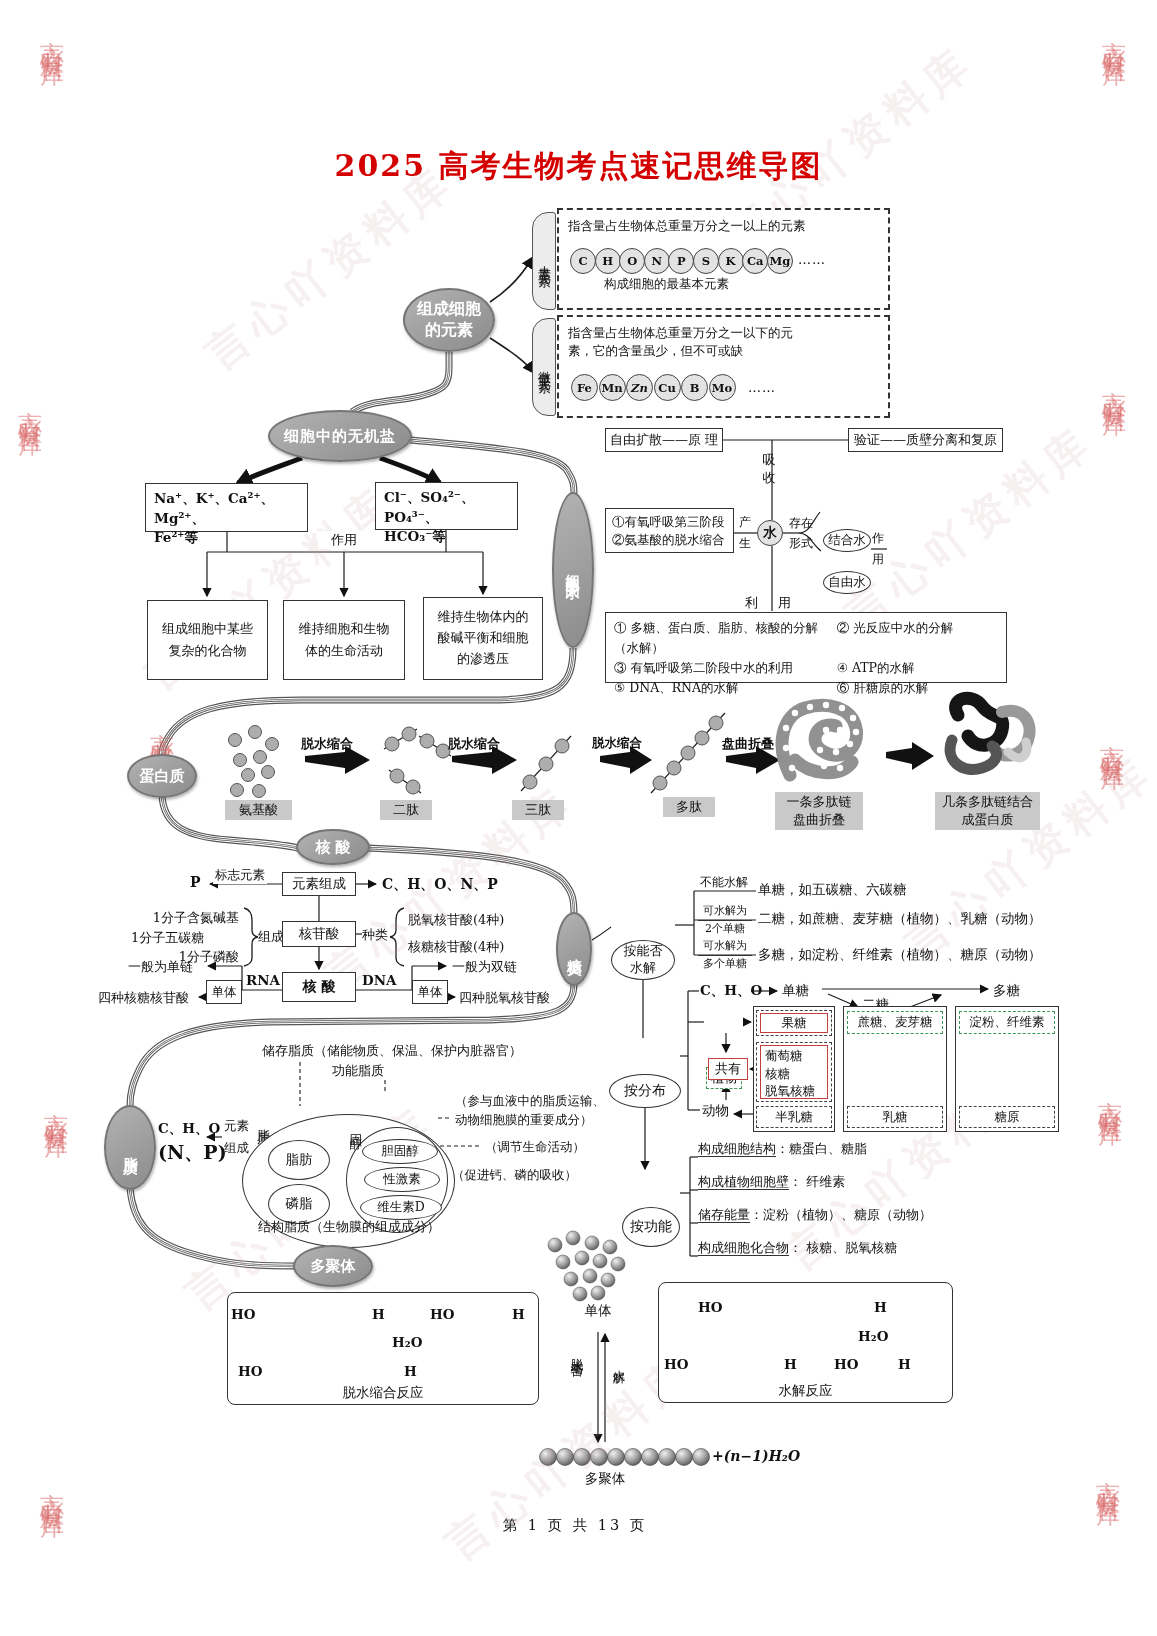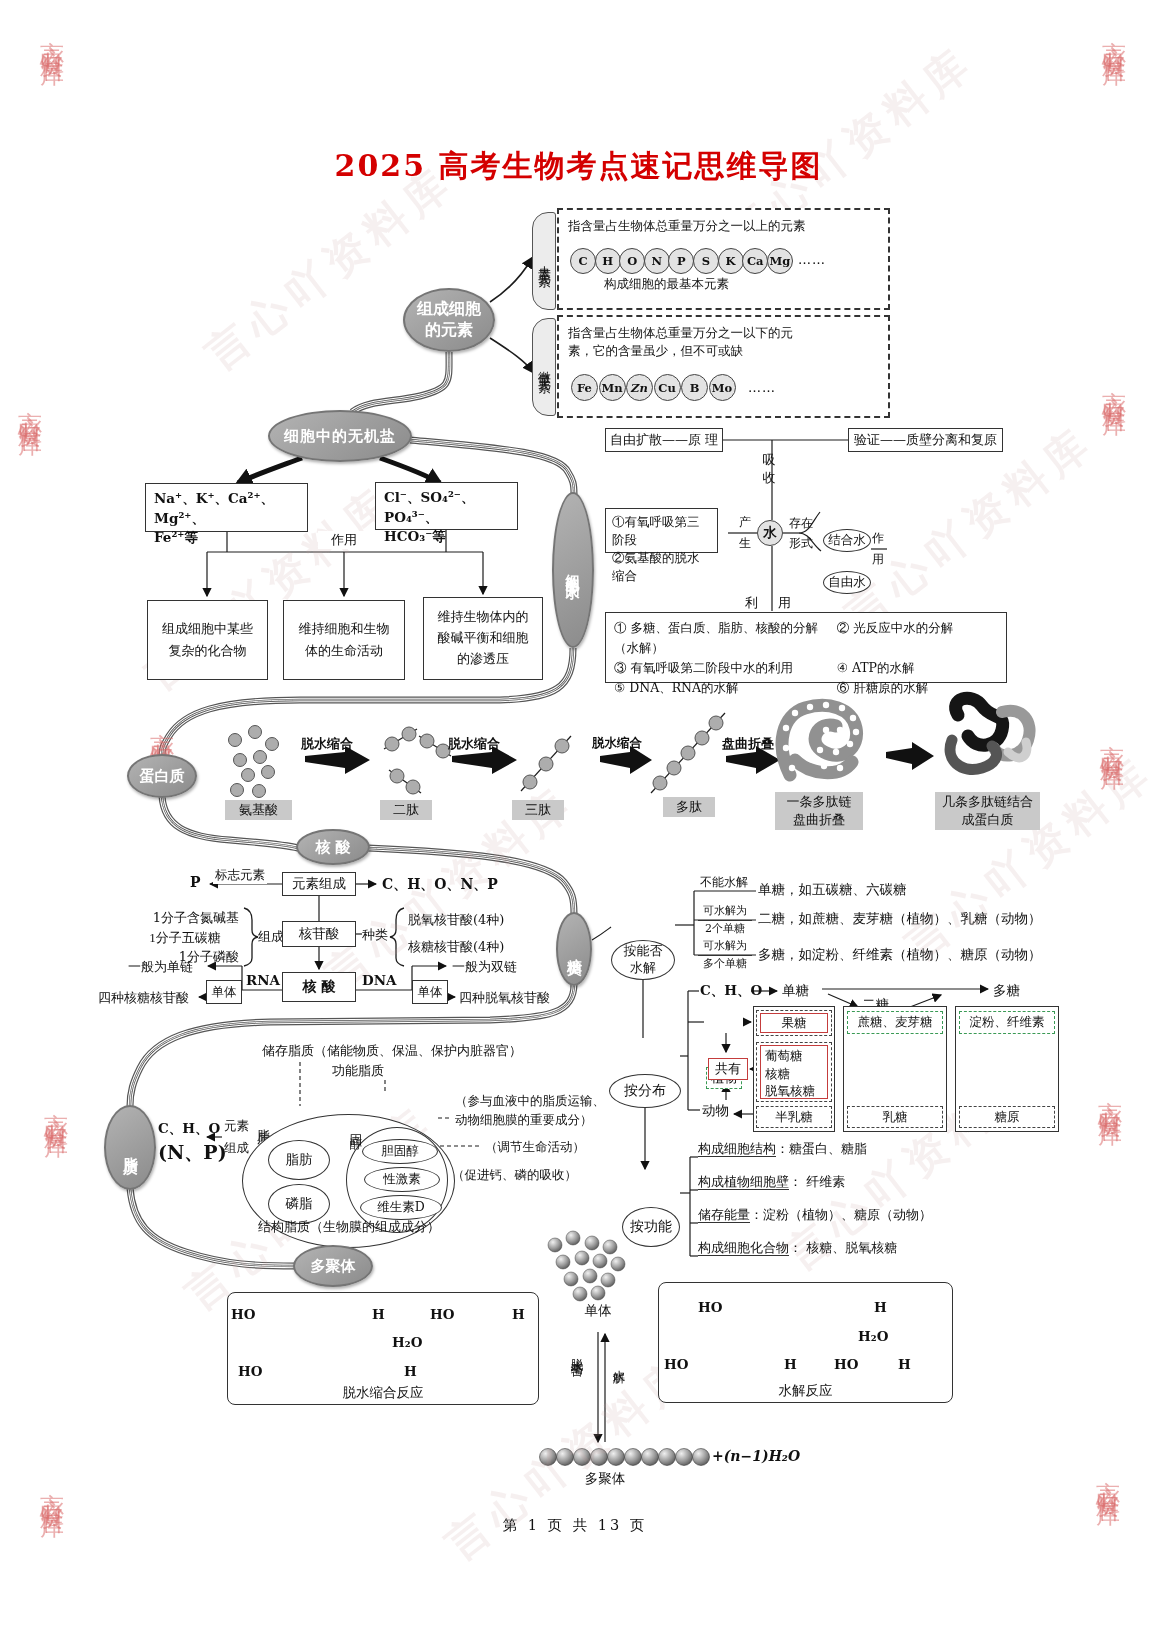--- a/index.html
+++ b/index.html
@@ -390,21 +390,21 @@
   <div class="abs box pre ctr" style="left:423px;top:597px;width:120px;height:83px;font-size:13px;line-height:1.6;">维持生物体内的
 酸碱平衡和细胞
 的渗透压</div>
 
   <div class="abs node ctr" style="left:552px;top:492px;width:42px;height:156px;">
     <span class="vtext" style="font-size:14px;">细胞中的水</span>
   </div>
   <div class="abs box ctr" style="left:605px;top:428px;width:118px;height:24px;font-size:13px;">自由扩散——原 理</div>
   <div class="abs box ctr" style="left:848px;top:428px;width:155px;height:24px;font-size:13px;">验证——质壁分离和复原</div>
   <div class="abs ctr" style="left:748px;top:451px;width:48px;font-size:13px;letter-spacing:6px;">吸 收</div>
-  <div class="abs box pre" style="left:605px;top:508px;width:113px;height:45px;font-size:12.5px;padding:4px 6px;line-height:1.45;">①有氧呼吸第三阶段
+  <div class="abs box pre" style="left:605px;top:508px;width:129px;height:45px;font-size:12.5px;padding:4px 6px;line-height:1.45;">①有氧呼吸第三阶段
 ②氨基酸的脱水缩合</div>
   <div class="abs pre ctr" style="left:736px;top:512px;width:18px;font-size:12px;line-height:1.75;">产
 生</div>
   <div class="abs elc ctr" style="left:757px;top:520px;width:26px;height:26px;font-size:13.5px;">水</div>
   <div class="abs pre ctr" style="left:786px;top:513px;width:30px;font-size:12px;line-height:1.7;">存在
 形式</div>
   <div class="abs oval ctr" style="left:823px;top:495px;width:48px;height:23px;font-size:12.5px;">结合水</div>
   <div class="abs oval ctr" style="left:823px;top:537px;width:48px;height:23px;font-size:12.5px;">自由水</div>
   <div class="abs pre ctr" style="left:870px;top:528px;width:16px;font-size:12px;line-height:1.75;">作
 用</div>
@@ -433,21 +433,21 @@
 盘曲折叠</div>
   <div class="abs lab pre ctr" style="left:935px;top:792px;width:105px;height:38px;font-size:13px;line-height:1.4;">几条多肽链结合
 成蛋白质</div>
 
   <div class="abs node ctr" style="left:296px;top:829px;width:74px;height:36px;font-size:15px;">核 酸</div>
   <div class="abs" style="left:190px;top:874px;font-size:14px;font-weight:bold;">P</div>
   <div class="abs" style="left:213px;top:867px;font-size:12.5px;background:#fff;padding:0 2px;">标志元素</div>
   <div class="abs box ctr" style="left:282px;top:872px;width:74px;height:24px;font-size:13.5px;">元素组成</div>
   <div class="abs" style="left:382px;top:876px;font-size:14px;font-weight:bold;">C、H、O、N、P</div>
   <div class="abs" style="left:131px;top:909px;width:108px;text-align:right;font-size:13px;">1分子含氮碱基</div>
-  <div class="abs" style="left:131px;top:929px;width:108px;text-align:center;font-size:13px;font-family:Liberation Serif, serif;">1分子五碳糖</div>
+  <div class="abs" style="left:131px;top:929px;width:108px;text-align:left;font-size:13px;">1分子五碳糖</div>
   <div class="abs" style="left:131px;top:948px;width:108px;text-align:right;font-size:13px;">1分子磷酸</div>
   <div class="abs" style="left:258px;top:928px;font-size:13px;">组成</div>
   <div class="abs box ctr" style="left:282px;top:921px;width:74px;height:26px;font-size:13.5px;">核苷酸</div>
   <div class="abs" style="left:362px;top:926px;font-size:13px;">种类</div>
   <div class="abs" style="left:408px;top:911px;font-size:13px;">脱氧核苷酸(4种)</div>
   <div class="abs" style="left:408px;top:938px;font-size:13px;">核糖核苷酸(4种)</div>
   <div class="abs box ctr" style="left:282px;top:972px;width:74px;height:30px;font-size:14px;font-weight:bold;">核 酸</div>
   <div class="abs" style="left:246px;top:972px;font-size:13.5px;font-weight:bold;">RNA</div>
   <div class="abs" style="left:362px;top:972px;font-size:13.5px;font-weight:bold;">DNA</div>
   <div class="abs" style="left:128px;top:958px;font-size:13px;">一般为单链</div>

